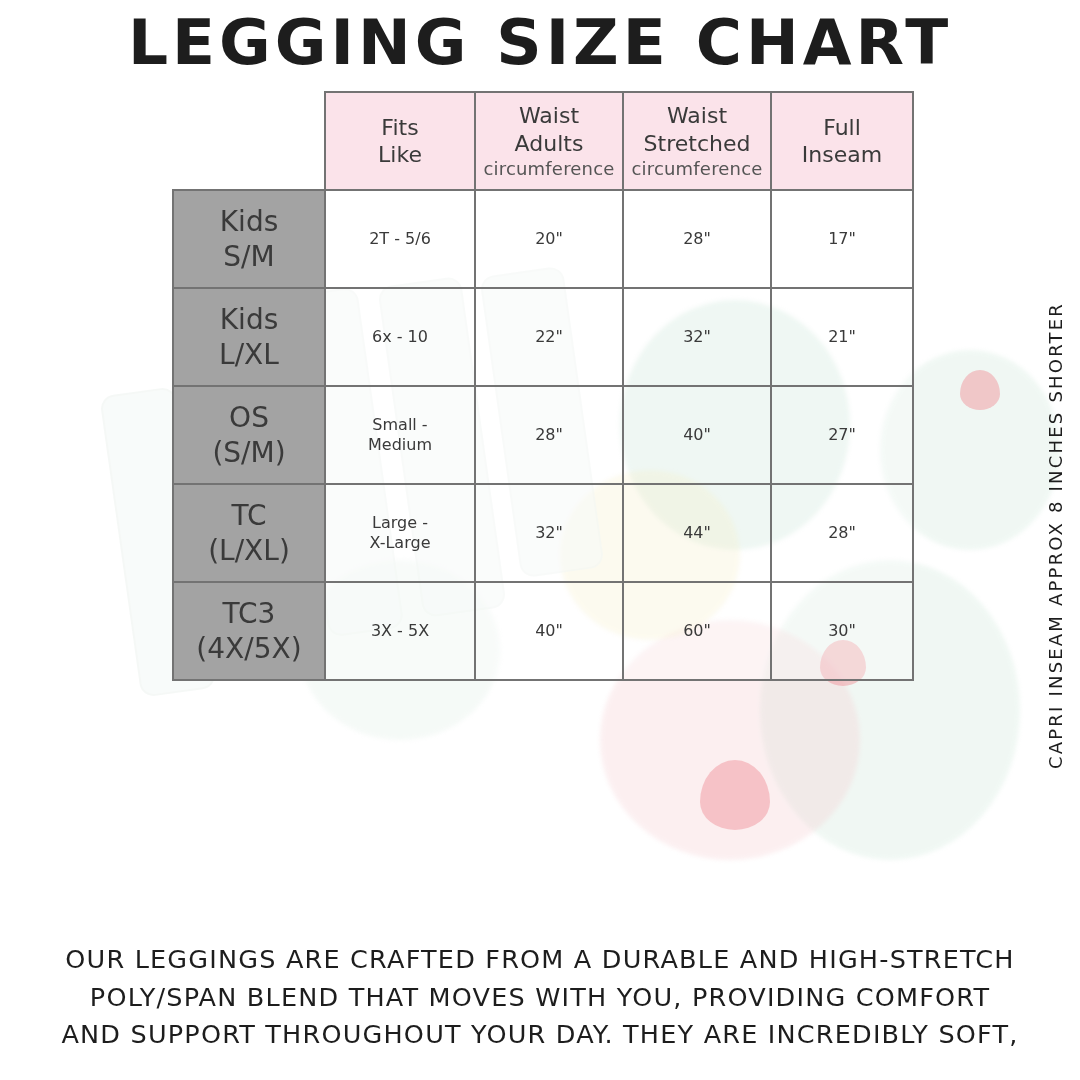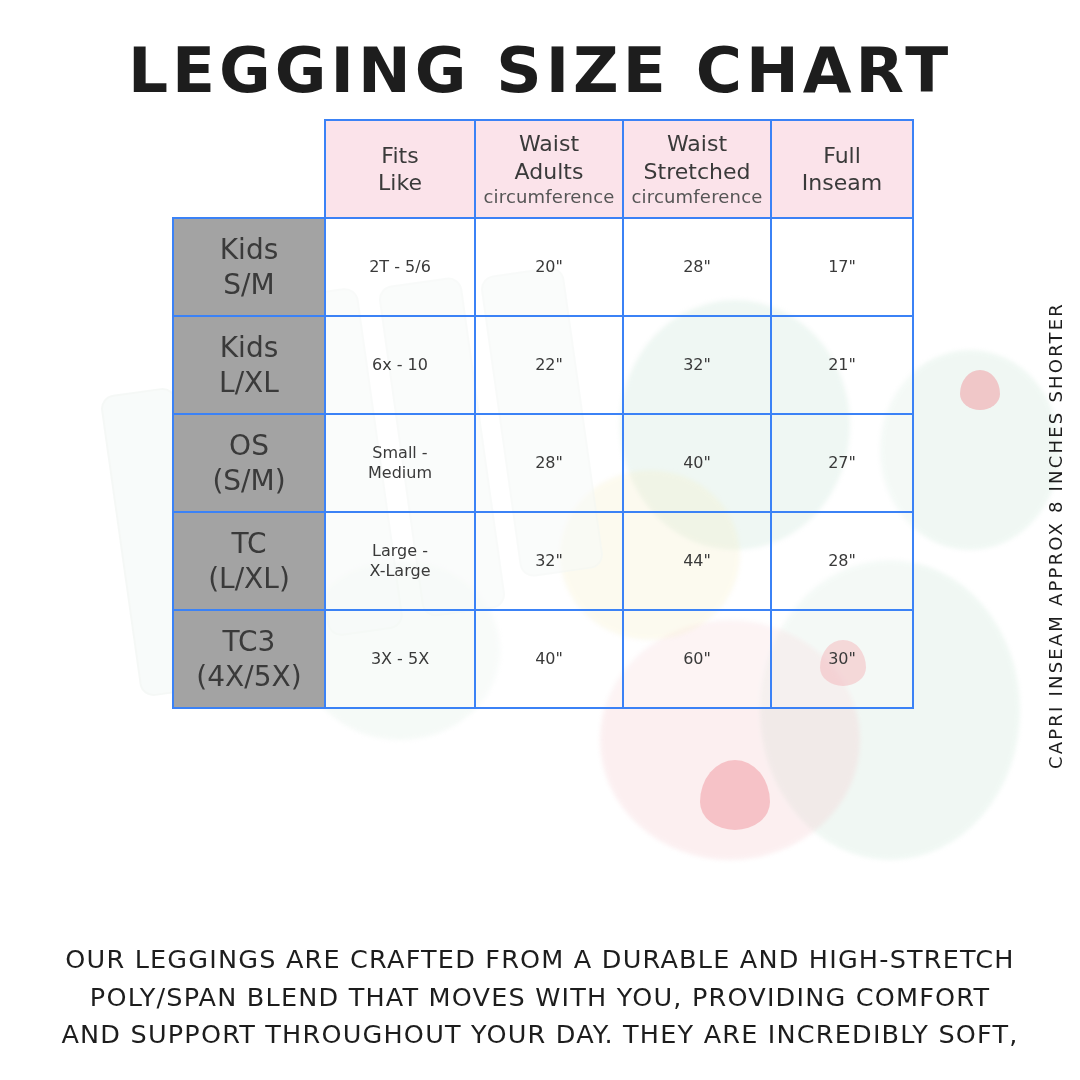--- a/index.html
+++ b/index.html
@@ -69,37 +69,37 @@
   
   .title {
     position: relative;
     z-index: 2;
     text-align: center;
     font-family: "DejaVu Sans", sans-serif;
     font-weight: 700;
     font-size: 63px;
     letter-spacing: 4px;
     color: #1d1d1d;
-    padding-top: 36px;
+    padding-top: 8px;
     line-height: 1.1;
   }
 
   
   .chart-wrap {
     position: relative;
     z-index: 2;
     margin-top: 14px;
     padding-left: 172px;
   }
   table.size-chart {
     border-collapse: collapse;
     table-layout: fixed;
   }
   table.size-chart td, table.size-chart th {
-    border: 2px solid #3b82f6;
+    border: 2px solid #737373;
     text-align: center;
     vertical-align: middle;
     font-family: "DejaVu Sans", sans-serif;
     color: #3a3a3a;
     padding: 0;
   }
   .corner-blank {
     border: none !important;
     background: transparent;
     width: 150px;

